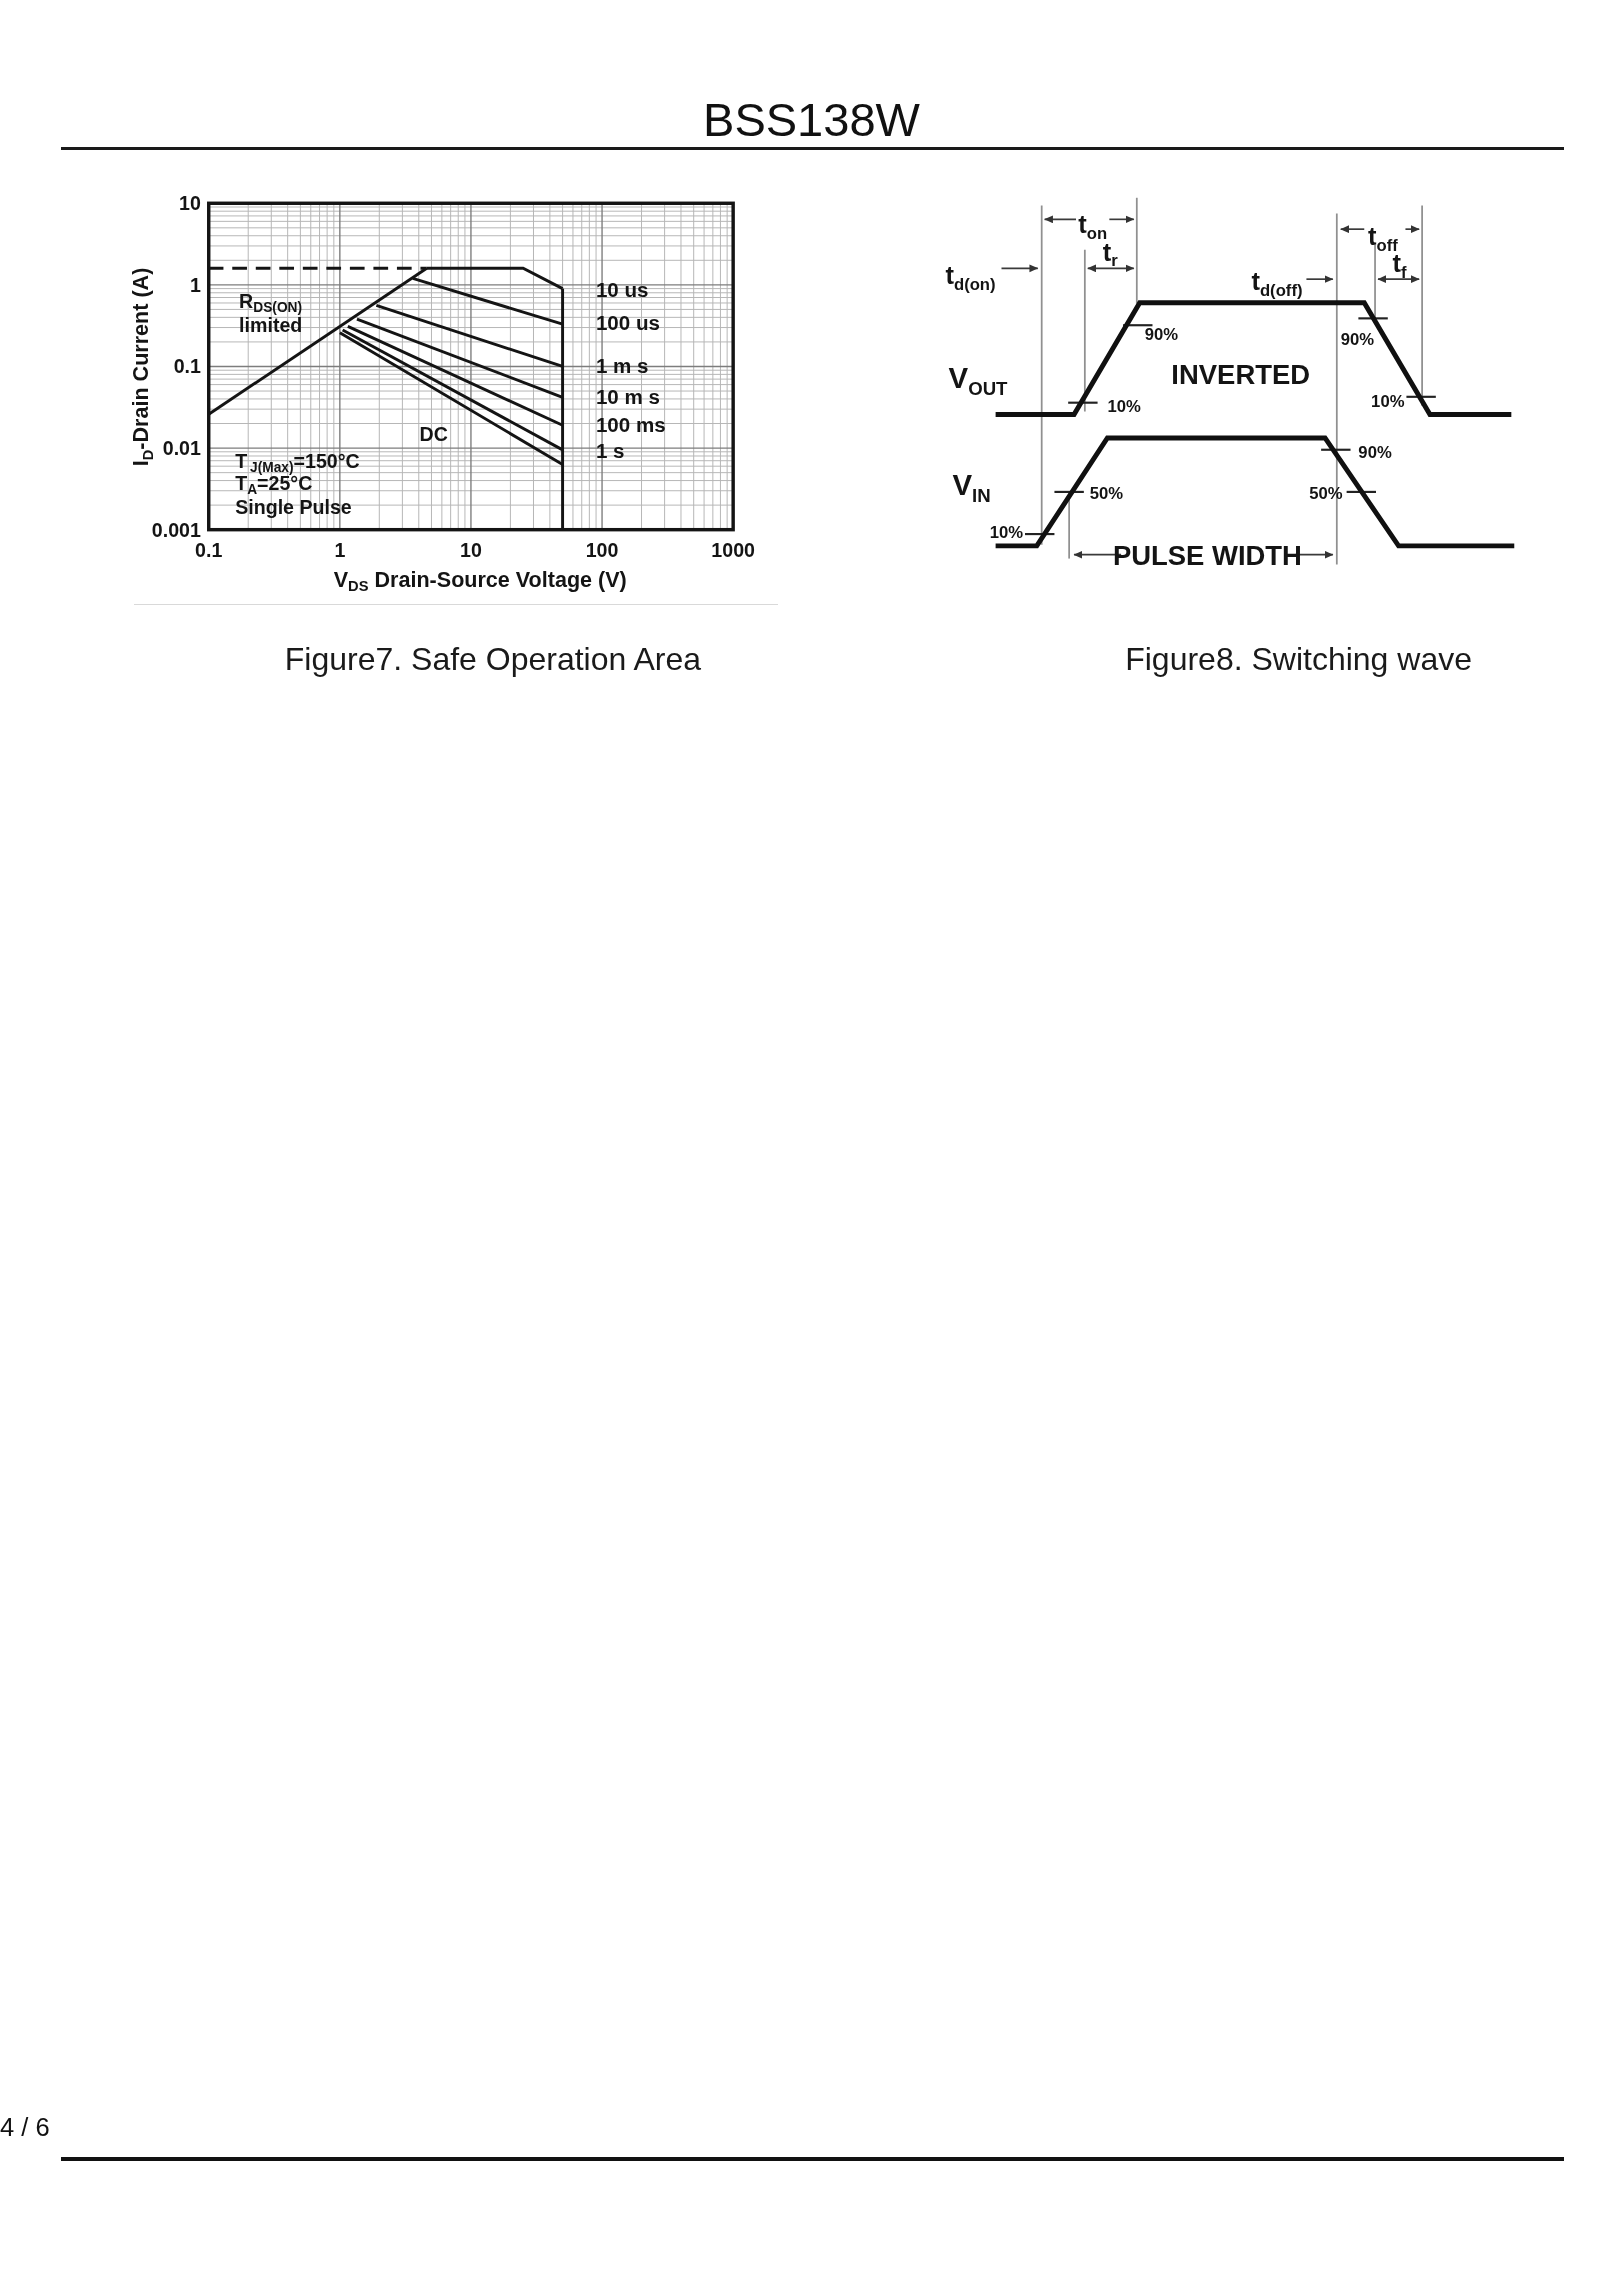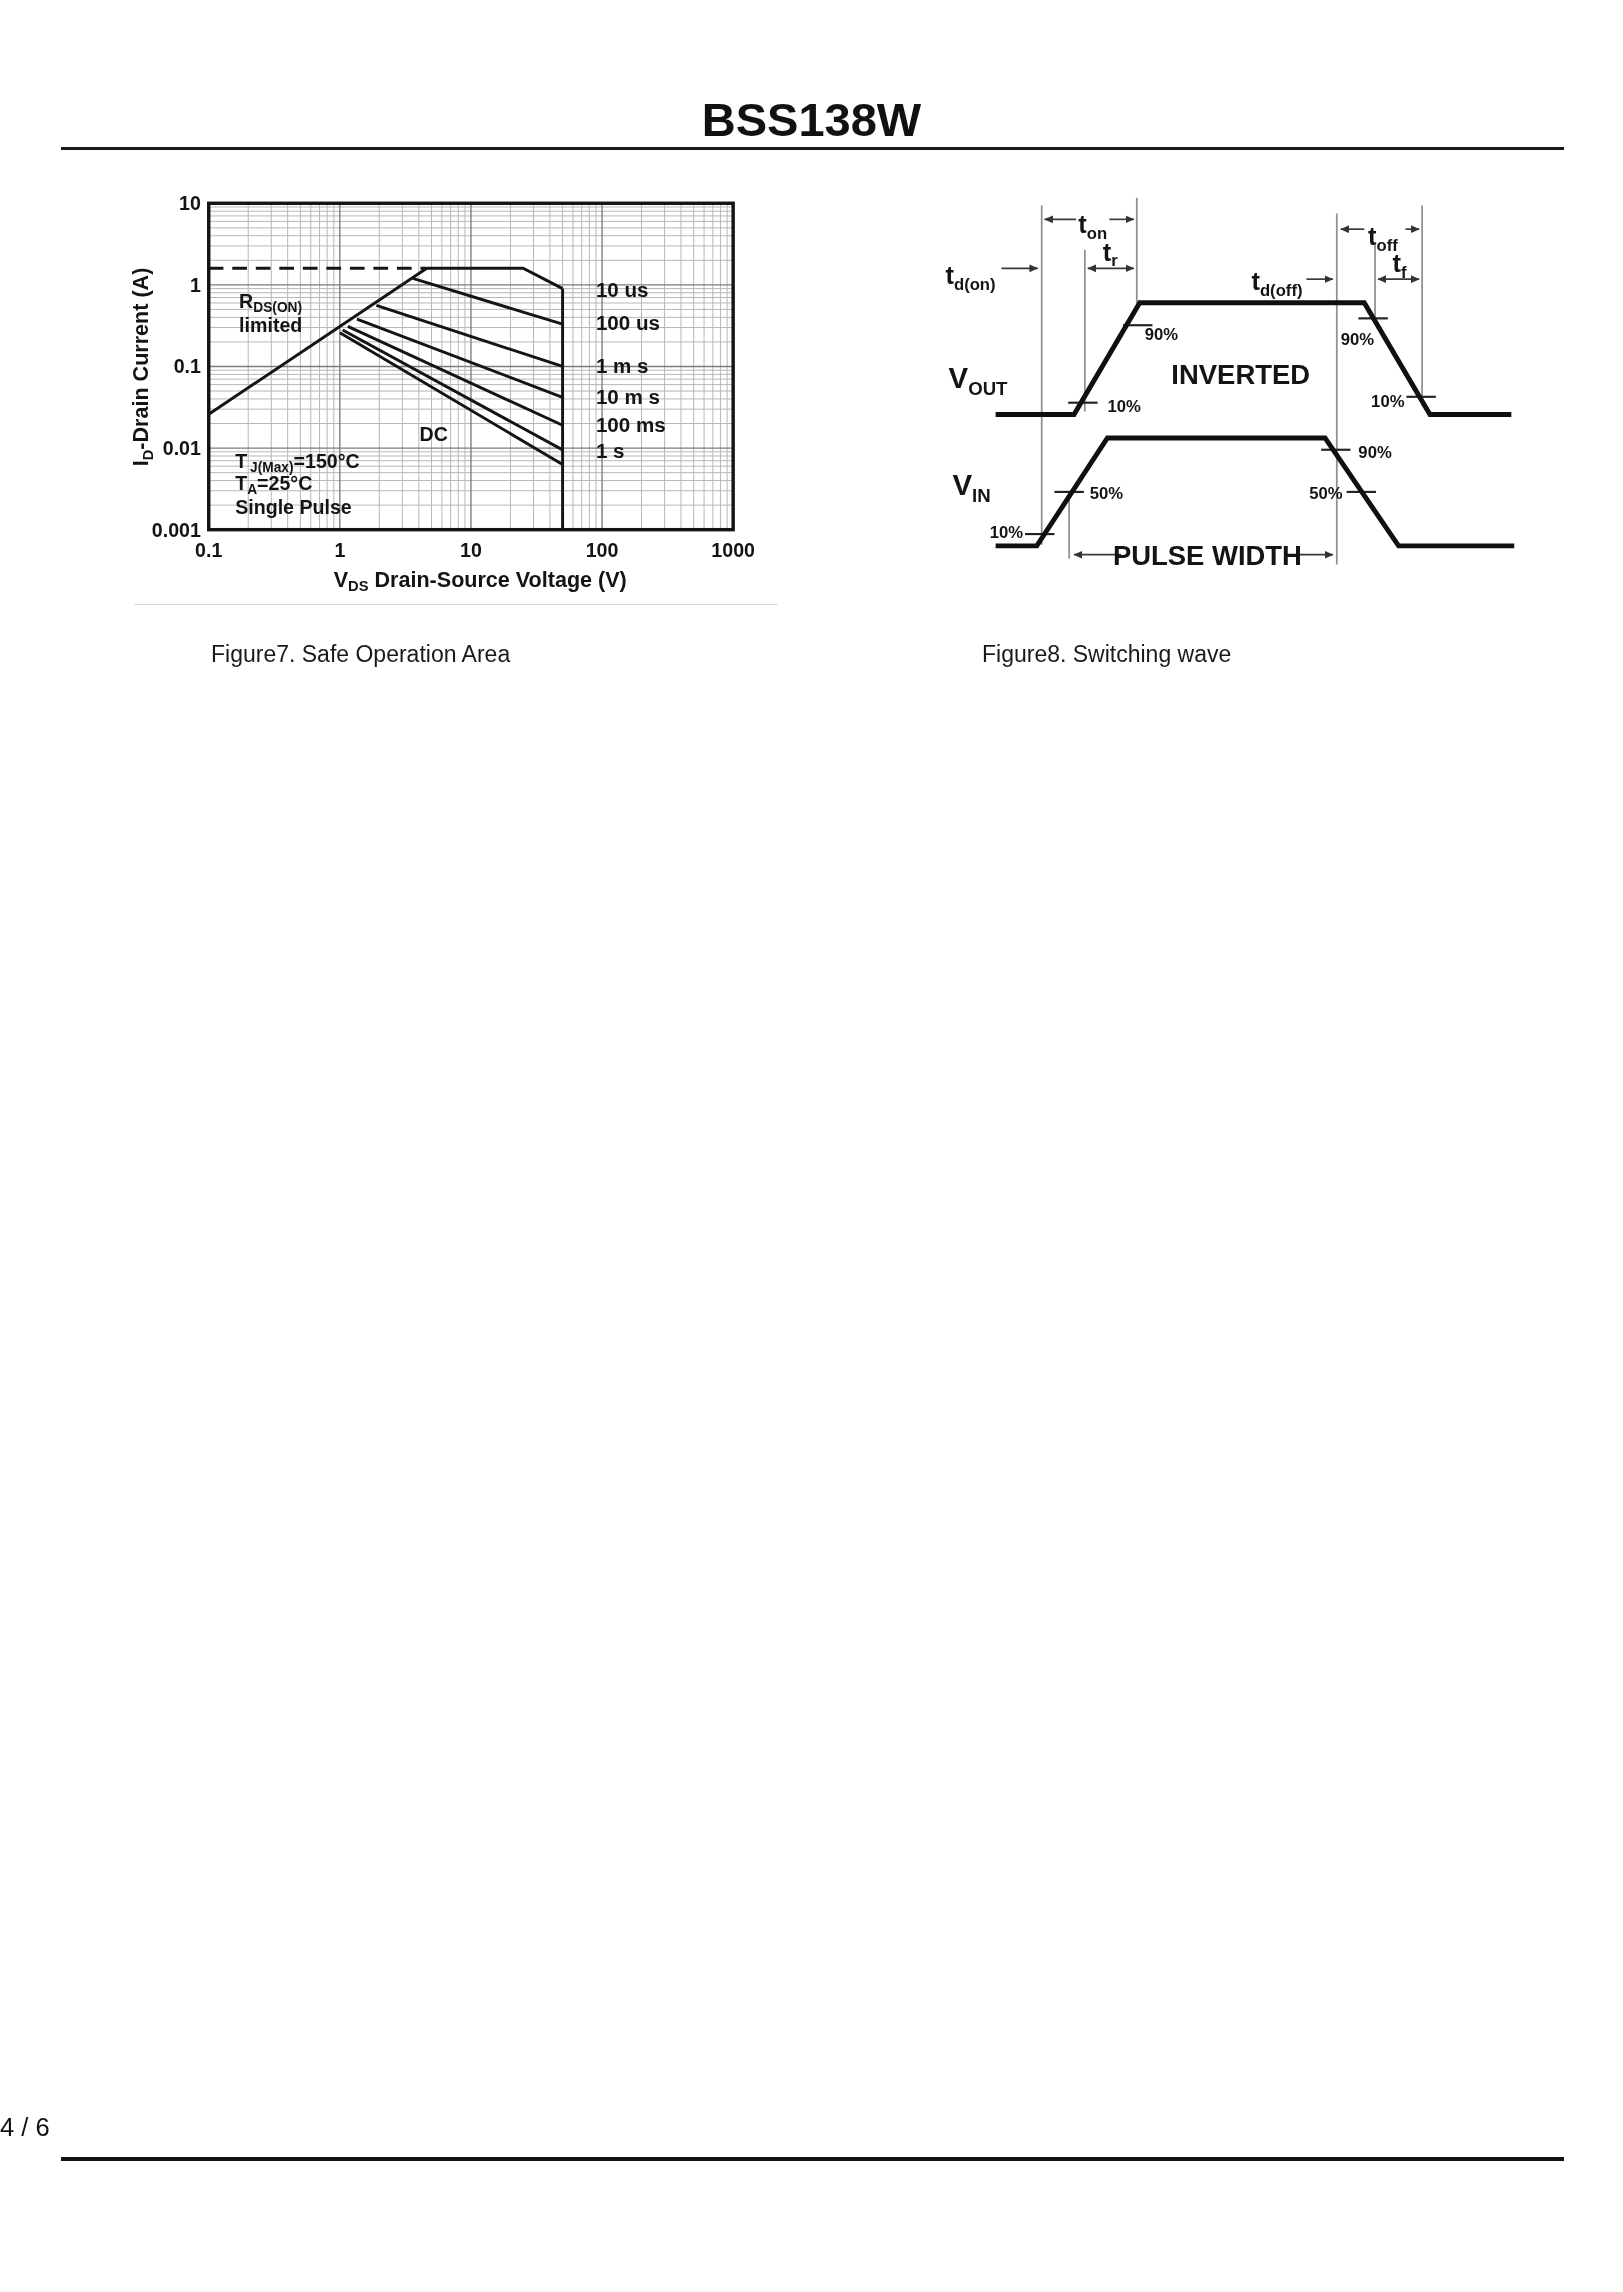--- a/index.html
+++ b/index.html
@@ -1,24 +1,24 @@
 <!DOCTYPE html>
 <html><head>
 <meta charset="utf-8">
 <style>
   html,body{margin:0;padding:0}
   body{width:1623px;height:2293px;position:relative;background:#ffffff;
        font-family:"Liberation Sans",sans-serif;overflow:hidden}
   .abs{position:absolute}
-  #page-title{top:92px;left:0;width:100%;text-align:center;font-size:47px;font-weight:bold;color:#111}
+  #page-title{top:92px;left:0;width:100%;text-align:center;font-size:47px;font-weight:normal;color:#111}
   #header-rule{top:147px;left:61px;width:1503px;height:2.9px;background:#1a1a1a}
   #fig7-svg{left:93px;top:167px;width:701px;height:446px}
   #fig7-underline{top:604px;left:134px;width:644px;height:1px;background:#d9d9d9}
   #fig8-svg{left:926px;top:181px;width:652px;height:412px}
-  .caption{top:641px;font-size:23px;color:#1a1a1a;text-align:left}
+  .caption{top:641px;font-size:32px;color:#1a1a1a;text-align:right}
   #cap7{left:211px;width:490px}
   #cap8{left:982px;width:490px}
   #footer-text{top:2113px;left:0;width:100%;font-size:25.5px;color:#111}
   #footer-rule{top:2157px;left:61px;width:1503px;height:3.9px;background:#111}
 
   svg text{font-family:"Liberation Sans",sans-serif;fill:#141414}
   .f7tick{font-size:20px;font-weight:bold}
   .f7ax{font-size:22px;font-weight:bold}
   .f7axsub{font-size:15px;font-weight:bold}
   .f7ann{font-size:20px;font-weight:bold}

